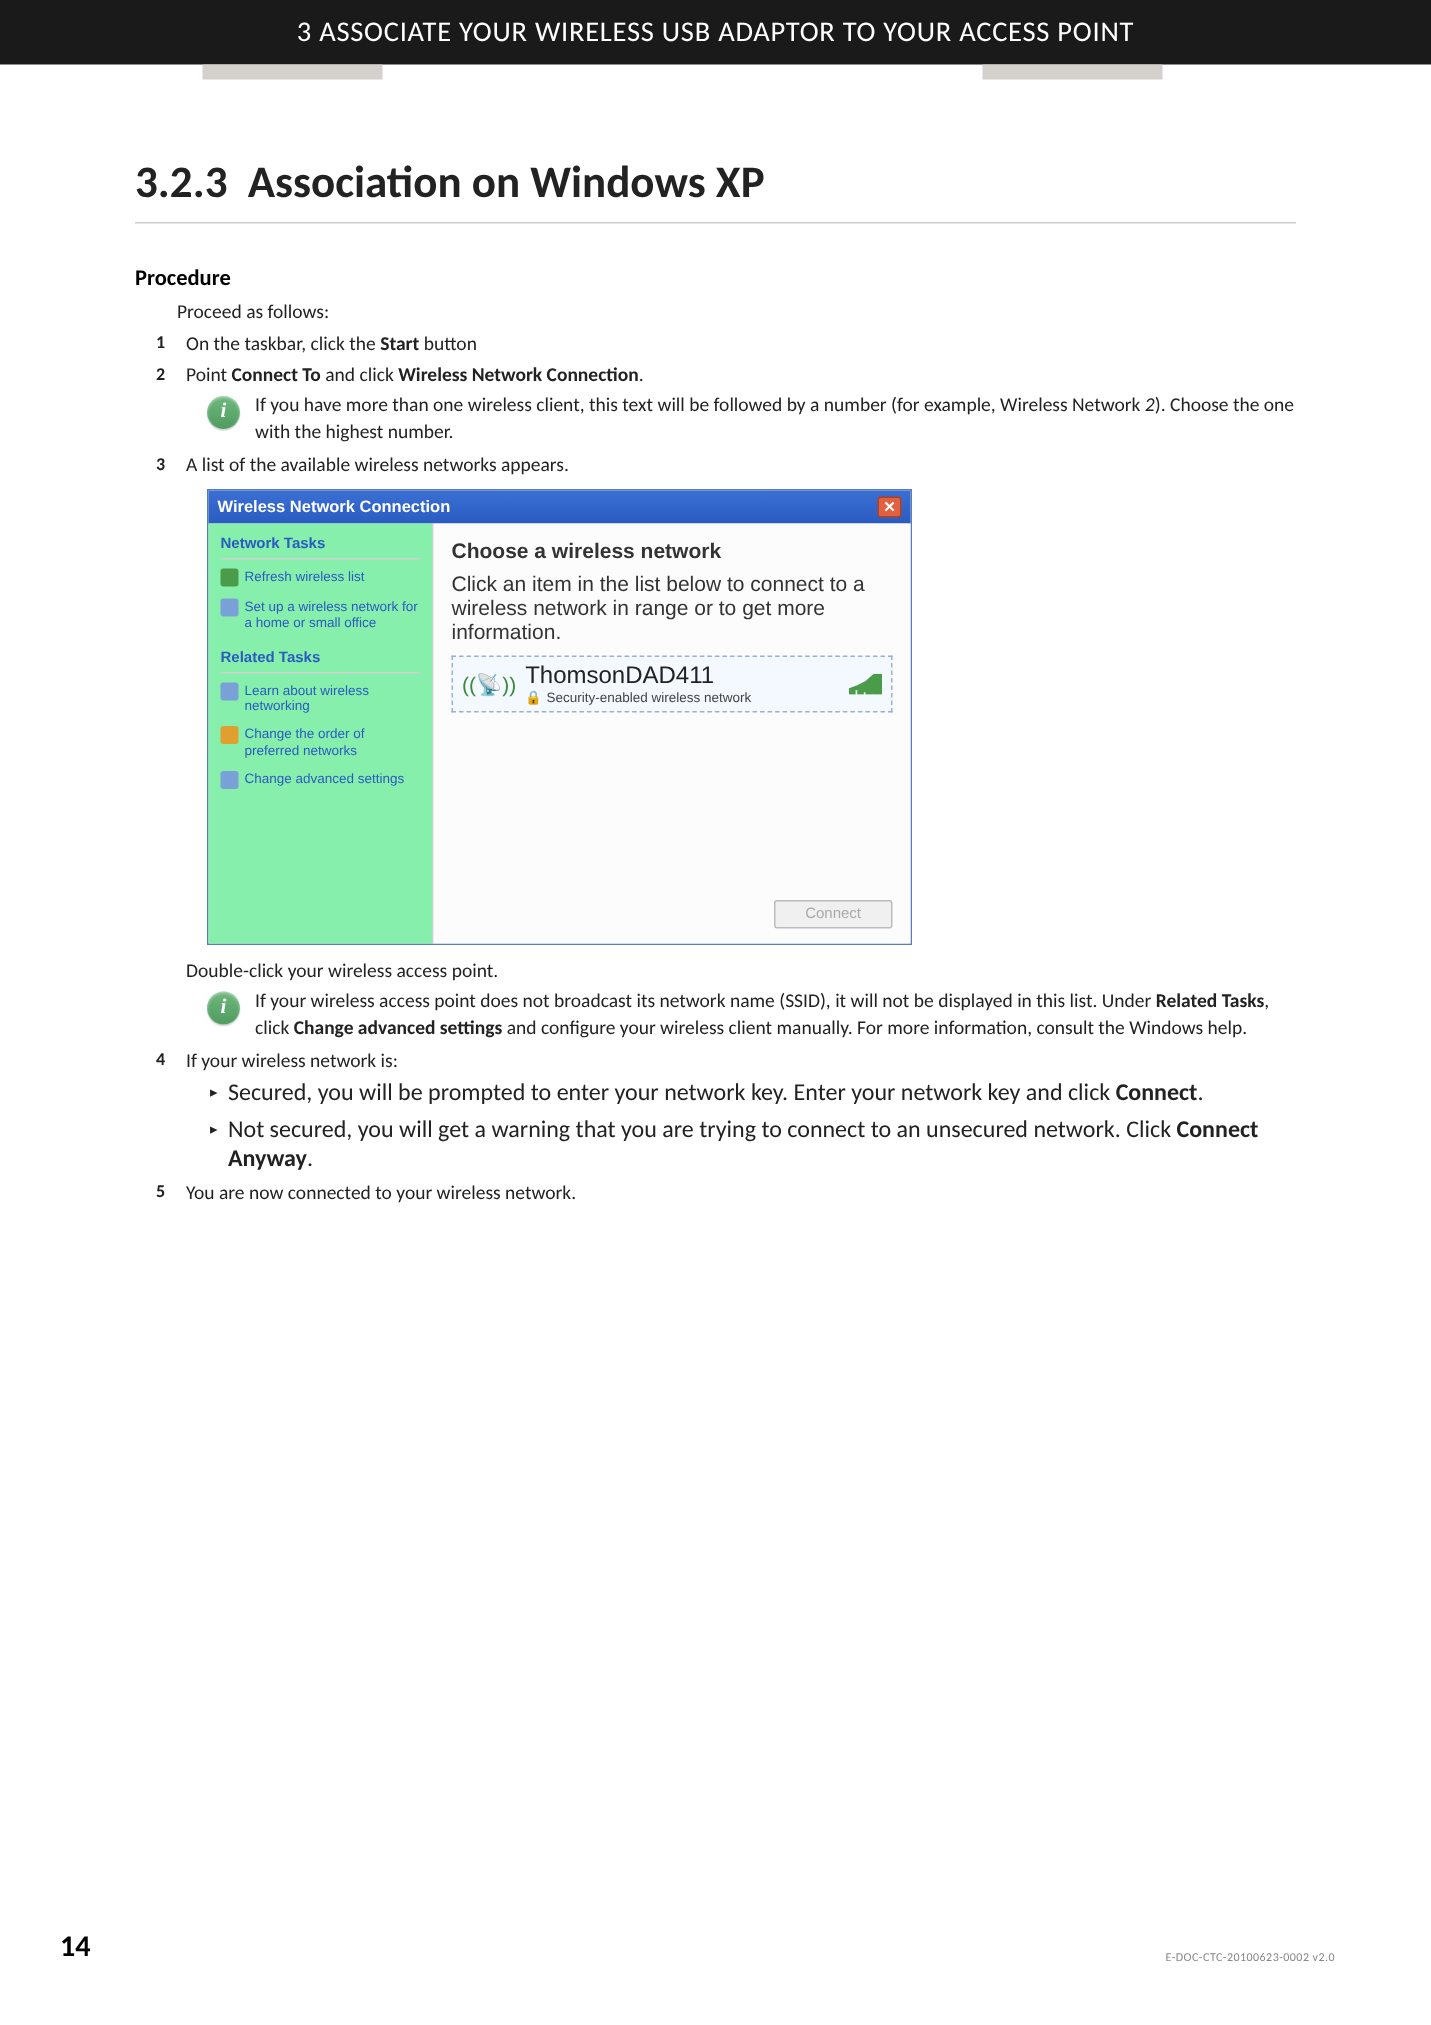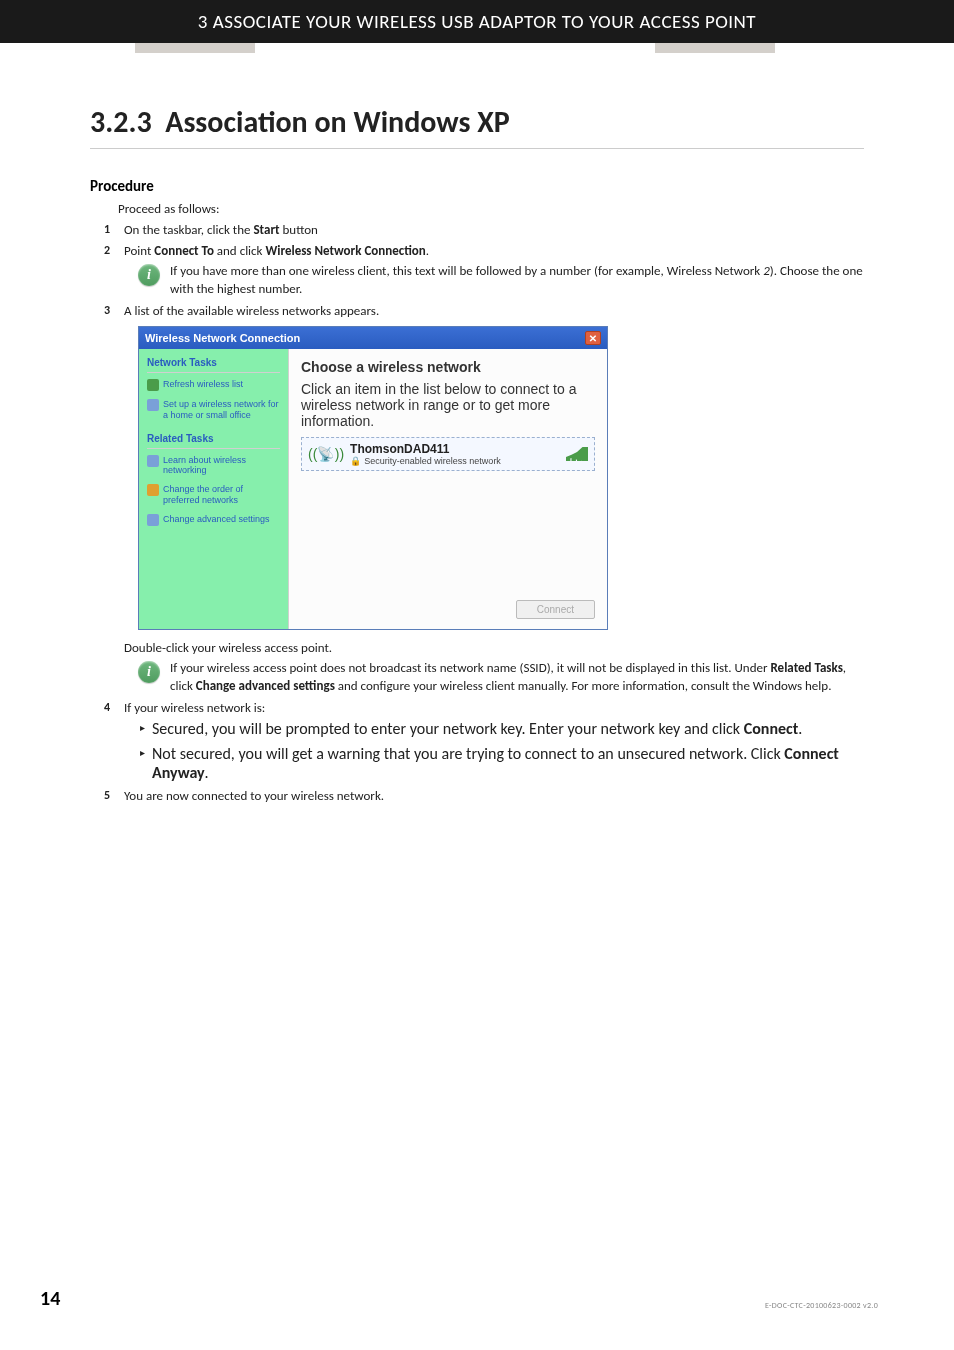--- a/index.html
+++ b/index.html
@@ -195,21 +195,21 @@
     padding: 4px 6px;
     display: flex;
     align-items: center;
   }
   .ss-ant {
     color: #3a8a3a;
     font-size: 14px;
     margin-right: 6px;
   }
   .ss-net-text { flex: 1; }
-  .ss-net-name { font-weight: bold; font-size: 12px; }
+  .ss-net-name { font-weight: normal; font-size: 16px; }
   .ss-net-sec {
     font-size: 9px;
     color: #444;
     display: flex;
     align-items: center;
   }
   .ss-lock {
     color: #d0a020;
     margin-right: 3px;
     font-size: 9px;
@@ -249,21 +249,21 @@
     content: "▸";
     position: absolute;
     left: 0;
     font-size: 10px;
     top: 2px;
   }
   .footer {
     position: absolute;
     bottom: 40px;
     left: 0;
-    right: 16px;
+    right: 4px;
     padding: 0 60px 0 40px;
     display: flex;
     justify-content: space-between;
     align-items: flex-end;
   }
   .page-num {
     font-size: 20px;
     font-weight: 600;
   }
   .doc-id {

